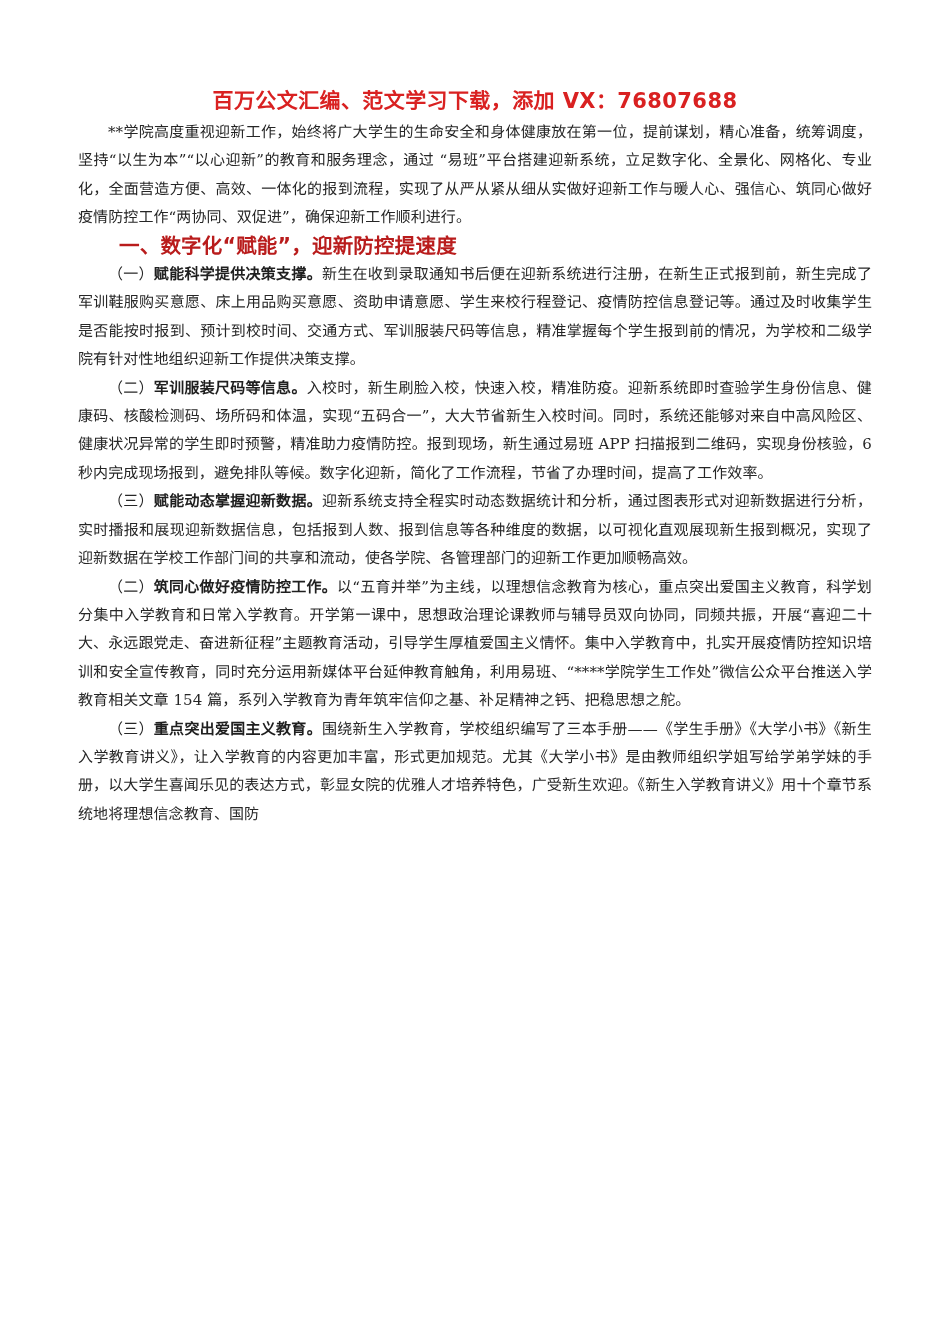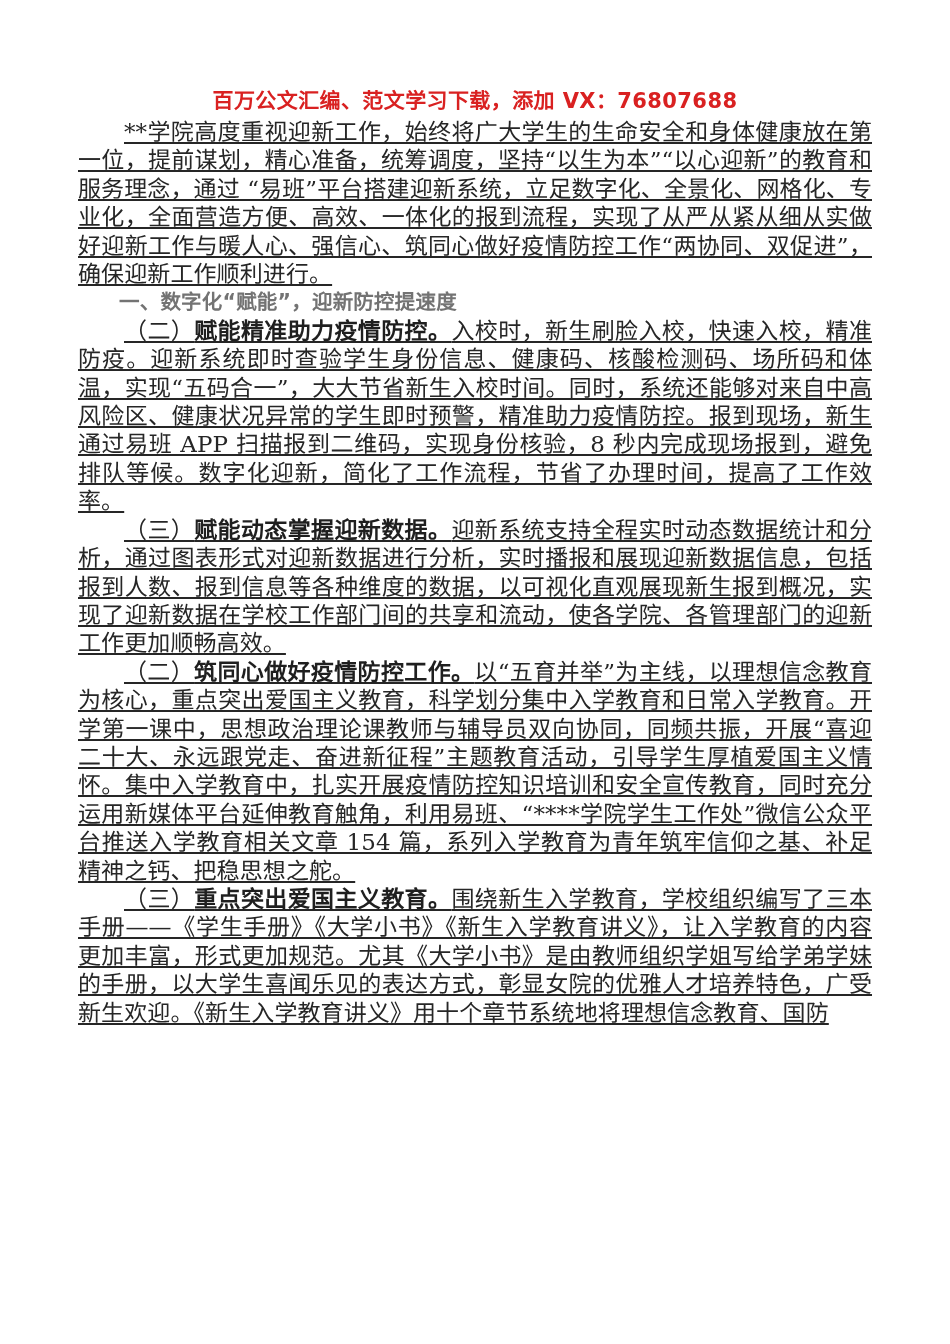--- a/index.html
+++ b/index.html
@@ -48,42 +48,41 @@
   .doc-body {
     position: absolute;
     top: 118px;
     left: 78px;
     width: 794px;
   }
 
   p.para {
     margin: 0;
     padding: 0;
-    font-size: 23px;
+    font-size: 15px;
     line-height: 28.4px;
     text-align: justify;
     text-justify: inter-ideograph;
     text-indent: 2em;
     font-family: "DejaVu Serif", "Liberation Serif", serif;
     color: #262626;
     letter-spacing: 0.1px;
-    text-decoration: underline;
   }
 
   
   p.section-heading {
     margin: 0;
     padding: 0;
     font-size: 20.5px;
     line-height: 28.4px;
     text-indent: 2em;
     text-align: left;
     font-family: "DejaVu Sans", "Liberation Sans", sans-serif;
     font-weight: 700;
-    color: #737373;
+    color: #b91c1c;
     letter-spacing: 0.2px;
   }
 
   
   .sub-marker {
     font-family: "DejaVu Serif", "Liberation Serif", serif;
     font-weight: 400;
   }
   .sub-title {
     font-family: "DejaVu Sans", "Liberation Sans", sans-serif;
@@ -96,19 +95,20 @@
 
 <div class="page">
 
   <div class="promo-header">
     <span class="promo-text">百万公文汇编、范文学习下载，添加 VX：76807688</span>
   </div>
 
   <div class="doc-body">
       <p class="para">**学院高度重视迎新工作，始终将广大学生的生命安全和身体健康放在第一位，提前谋划，精心准备，统筹调度，坚持“以生为本”“以心迎新”的教育和服务理念，通过 “易班”平台搭建迎新系统，立足数字化、全景化、网格化、专业化，全面营造方便、高效、一体化的报到流程，实现了从严从紧从细从实做好迎新工作与暖人心、强信心、筑同心做好疫情防控工作“两协同、双促进”，确保迎新工作顺利进行。</p>
       <p class="section-heading">一、数字化“赋能”，迎新防控提速度</p>
-      <p class="para"><span class="sub-marker">（二）</span><span class="sub-title">赋能精准助力疫情防控。</span><span class="sub-body">入校时，新生刷脸入校，快速入校，精准防疫。迎新系统即时查验学生身份信息、健康码、核酸检测码、场所码和体温，实现“五码合一”，大大节省新生入校时间。同时，系统还能够对来自中高风险区、健康状况异常的学生即时预警，精准助力疫情防控。报到现场，新生通过易班 APP 扫描报到二维码，实现身份核验，8 秒内完成现场报到，避免排队等候。数字化迎新，简化了工作流程，节省了办理时间，提高了工作效率。</span></p>
+      <p class="para"><span class="sub-marker">（一）</span><span class="sub-title">赋能科学提供决策支撑。</span><span class="sub-body">新生在收到录取通知书后便在迎新系统进行注册，在新生正式报到前，新生完成了军训鞋服购买意愿、床上用品购买意愿、资助申请意愿、学生来校行程登记、疫情防控信息登记等。通过及时收集学生是否能按时报到、预计到校时间、交通方式、军训服装尺码等信息，精准掌握每个学生报到前的情况，为学校和二级学院有针对性地组织迎新工作提供决策支撑。</span></p>
+      <p class="para"><span class="sub-marker">（二）</span><span class="sub-title">军训服装尺码等信息。</span><span class="sub-body">入校时，新生刷脸入校，快速入校，精准防疫。迎新系统即时查验学生身份信息、健康码、核酸检测码、场所码和体温，实现“五码合一”，大大节省新生入校时间。同时，系统还能够对来自中高风险区、健康状况异常的学生即时预警，精准助力疫情防控。报到现场，新生通过易班 APP 扫描报到二维码，实现身份核验，6 秒内完成现场报到，避免排队等候。数字化迎新，简化了工作流程，节省了办理时间，提高了工作效率。</span></p>
       <p class="para"><span class="sub-marker">（三）</span><span class="sub-title">赋能动态掌握迎新数据。</span><span class="sub-body">迎新系统支持全程实时动态数据统计和分析，通过图表形式对迎新数据进行分析，实时播报和展现迎新数据信息，包括报到人数、报到信息等各种维度的数据，以可视化直观展现新生报到概况，实现了迎新数据在学校工作部门间的共享和流动，使各学院、各管理部门的迎新工作更加顺畅高效。</span></p>
       <p class="para"><span class="sub-marker">（二）</span><span class="sub-title">筑同心做好疫情防控工作。</span><span class="sub-body">以“五育并举”为主线，以理想信念教育为核心，重点突出爱国主义教育，科学划分集中入学教育和日常入学教育。开学第一课中，思想政治理论课教师与辅导员双向协同，同频共振，开展“喜迎二十大、永远跟党走、奋进新征程”主题教育活动，引导学生厚植爱国主义情怀。集中入学教育中，扎实开展疫情防控知识培训和安全宣传教育，同时充分运用新媒体平台延伸教育触角，利用易班、“****学院学生工作处”微信公众平台推送入学教育相关文章 154 篇，系列入学教育为青年筑牢信仰之基、补足精神之钙、把稳思想之舵。</span></p>
       <p class="para"><span class="sub-marker">（三）</span><span class="sub-title">重点突出爱国主义教育。</span><span class="sub-body">围绕新生入学教育，学校组织编写了三本手册——《学生手册》《大学小书》《新生入学教育讲义》，让入学教育的内容更加丰富，形式更加规范。尤其《大学小书》是由教师组织学姐写给学弟学妹的手册，以大学生喜闻乐见的表达方式，彰显女院的优雅人才培养特色，广受新生欢迎。《新生入学教育讲义》用十个章节系统地将理想信念教育、国防</span></p>
     </div>
 
 </div>
 
 </body></html>

